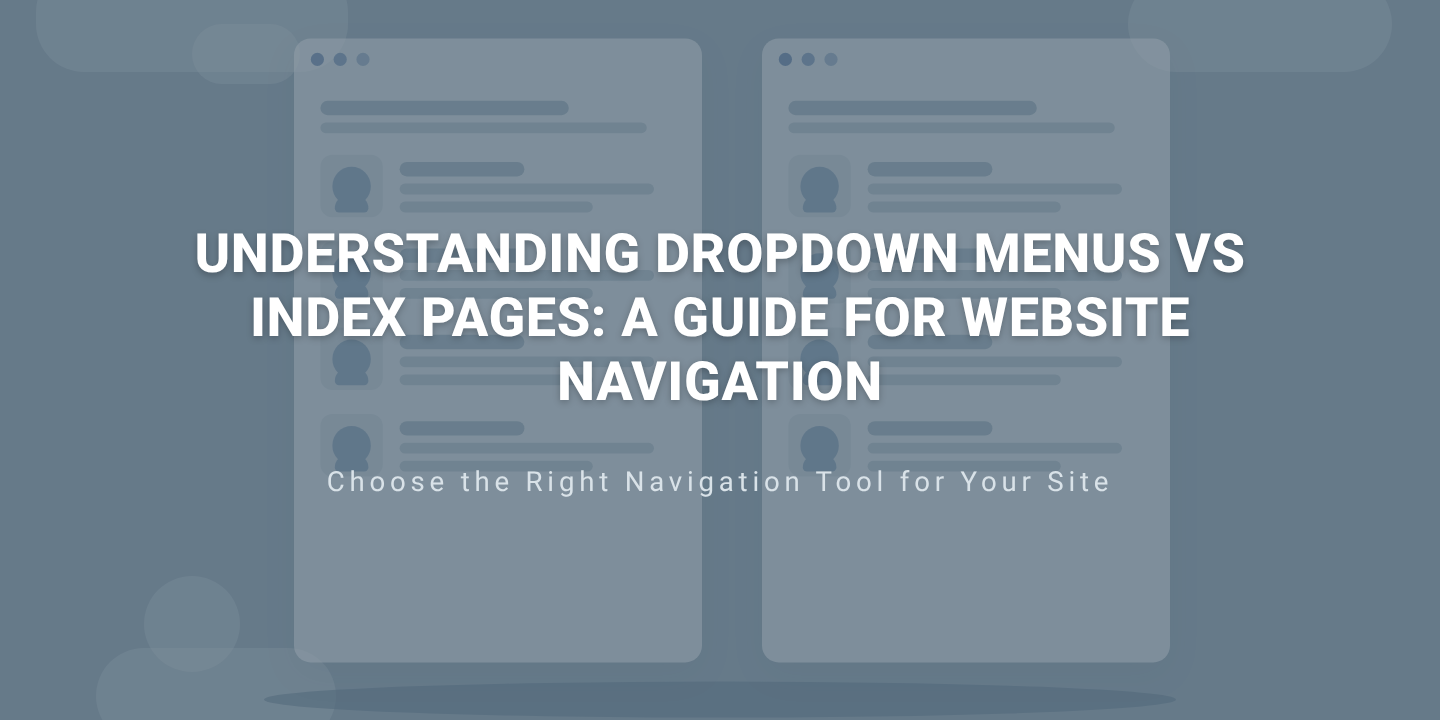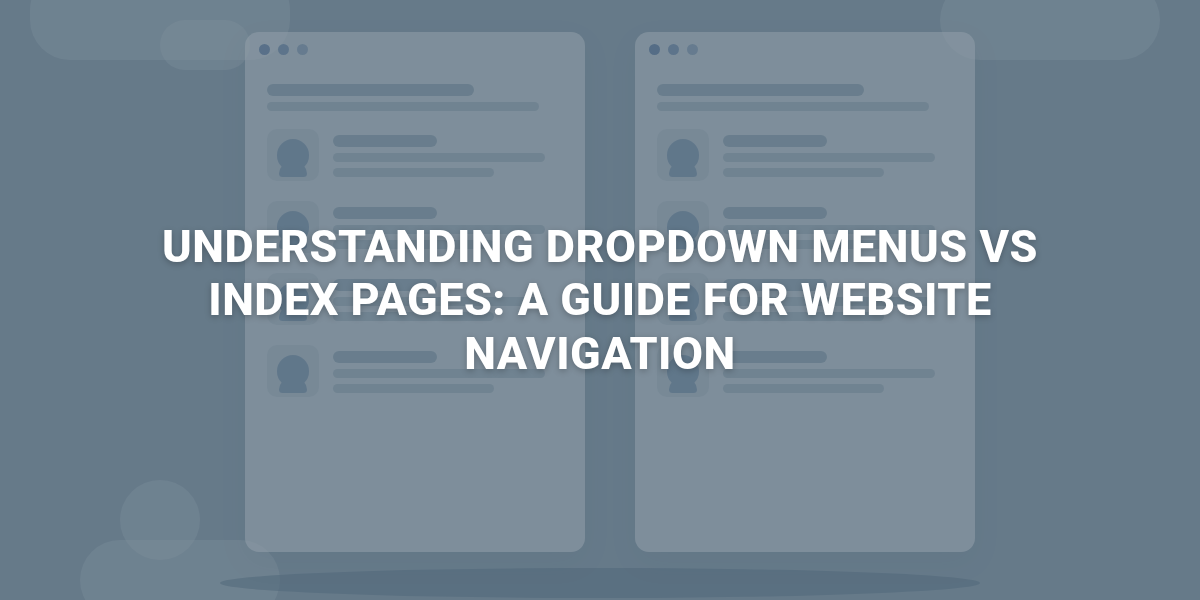--- a/index.html
+++ b/index.html
@@ -158,15 +158,16 @@
           <div class="bar thin med"></div>
         </div>
       </div>
     </div>
   </div>
 
   <div class="overlay"></div>
 
   <div class="hero">
     <h1 class="title">UNDERSTANDING DROPDOWN MENUS VS INDEX PAGES: A GUIDE FOR WEBSITE NAVIGATION</h1>
+    <div class="subtitle">Choose the Right Navigation Tool for Your Site</div>
   </div>
 
 </div>
 
 </body></html>

